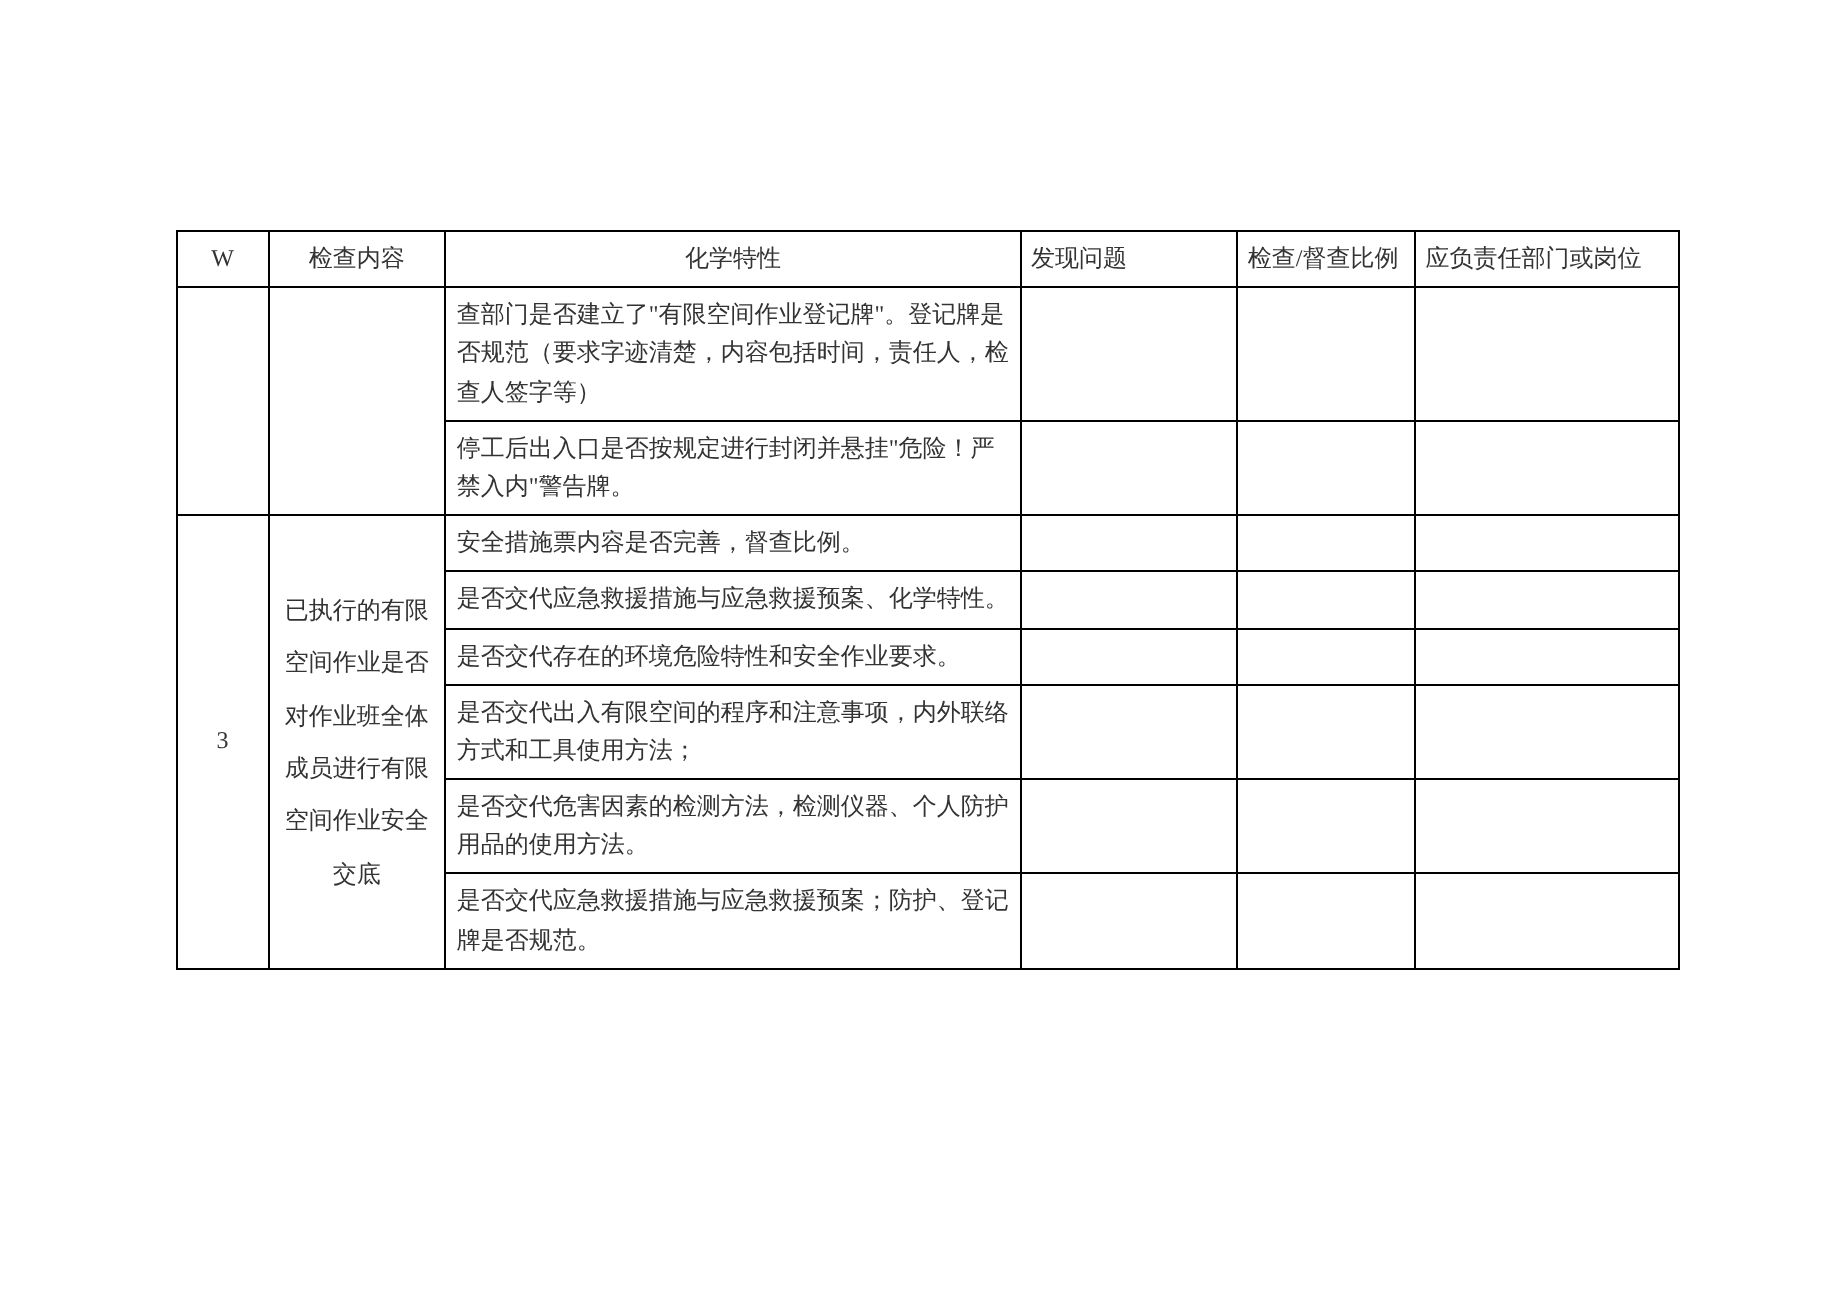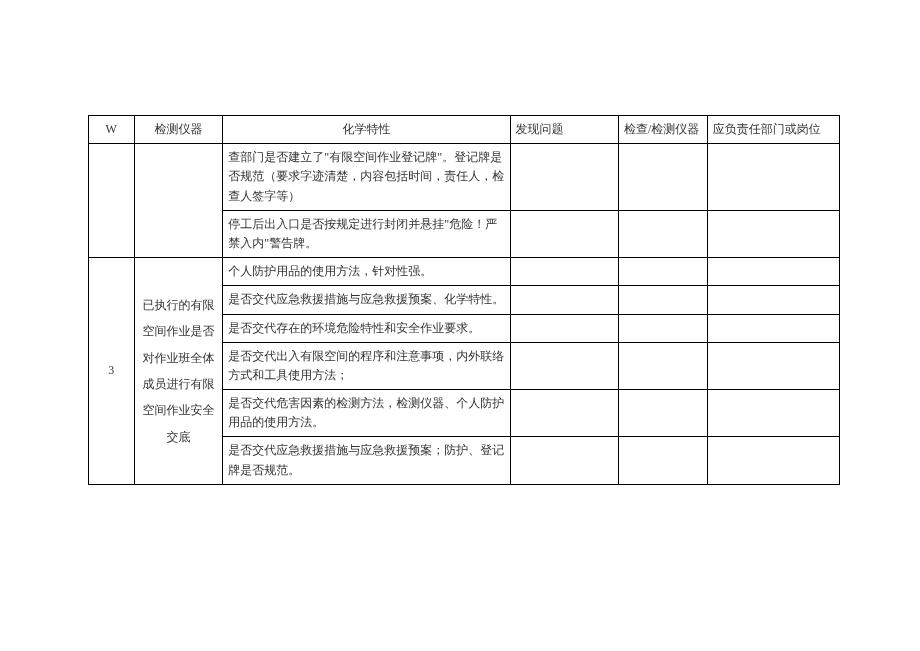--- a/index.html
+++ b/index.html
@@ -46,24 +46,24 @@
     <col class="col-num">
     <col class="col-content">
     <col class="col-method">
     <col class="col-found">
     <col class="col-ratio">
     <col class="col-dept">
   </colgroup>
   <tbody>
       <tr>
     <th class="col-num">W</th>
-    <th class="col-content" style="text-align:center;">检测仪器</th>
+    <th class="col-content" style="text-align:center;">检查内容</th>
     <th class="col-method" style="text-align:center;">化学特性</th>
     <th class="col-found">发现问题</th>
-    <th class="col-ratio">检查/检测仪器</th>
+    <th class="col-ratio">检查/督查比例</th>
     <th class="col-dept">应负责任部门或岗位</th>
   </tr>
 
   <tr>
     <td class="col-num" rowspan="2"></td>
     <td class="col-content" rowspan="2"></td>
     <td class="col-method">查部门是否建立了"有限空间作业登记牌"。登记牌是否规范（要求字迹清楚，内容包括时间，责任人，检查人签字等）</td>
     <td class="col-found"></td>
     <td class="col-ratio"></td>
     <td class="col-dept"></td>
@@ -71,21 +71,21 @@
   <tr>
     <td class="col-method">停工后出入口是否按规定进行封闭并悬挂"危险！严禁入内"警告牌。</td>
     <td class="col-found"></td>
     <td class="col-ratio"></td>
     <td class="col-dept"></td>
   </tr>
 
   <tr>
     <td class="col-num" rowspan="6">3</td>
     <td class="col-content" rowspan="6" style="line-height:2.2;">已执行的有限空间作业是否对作业班全体成员进行有限空间作业安全交底</td>
-    <td class="col-method">个人防护用品的使用方法，针对性强。</td>
+    <td class="col-method">安全措施票内容是否完善，督查比例。</td>
     <td class="col-found"></td>
     <td class="col-ratio"></td>
     <td class="col-dept"></td>
   </tr>
   <tr>
     <td class="col-method">是否交代应急救援措施与应急救援预案、化学特性。</td>
     <td class="col-found"></td>
     <td class="col-ratio"></td>
     <td class="col-dept"></td>
   </tr>

